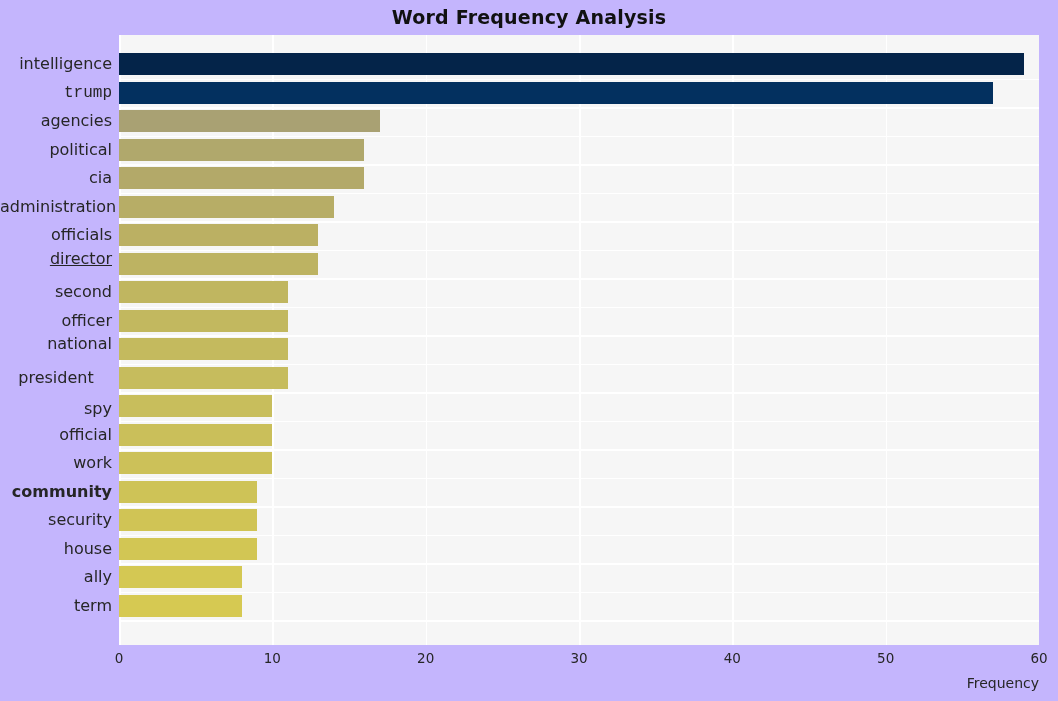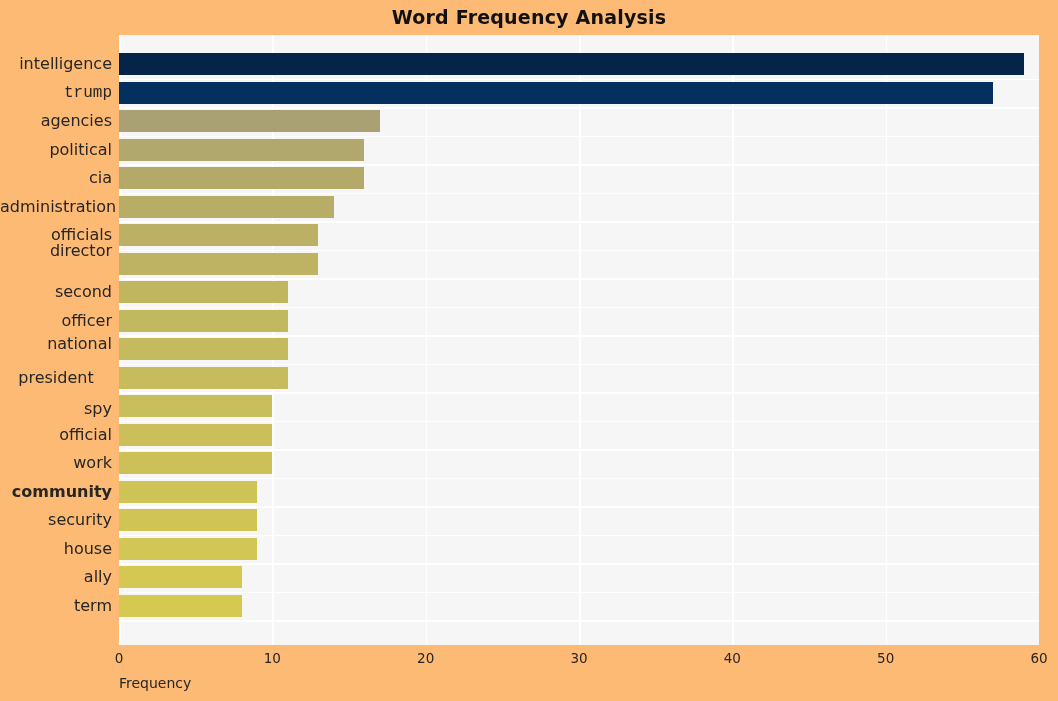--- a/index.html
+++ b/index.html
@@ -10,21 +10,21 @@
   body {
     width: 1058px;
     height: 701px;
     font-family: "DejaVu Sans", sans-serif;
     overflow: hidden;
   }
   #figure {
     position: relative;
     width: 1058px;
     height: 701px;
-    background: #fdba74;
+    background: #c4b5fd;
   }
   #chart-title {
     position: absolute;
     left: 0;
     top: 6px;
     width: 1058px;
     text-align: center;
     font-size: 19px;
     font-weight: bold;
     color: #111111;
@@ -90,21 +90,21 @@
     margin-left: -30px;
     text-align: center;
     font-size: 13.5px;
     color: #262626;
   }
   #x-axis-label {
     position: absolute;
     left: 119px;
     top: 675px;
     width: 920px;
-    text-align: left;
+    text-align: right;
     font-size: 14px;
     color: #262626;
   }
 </style>
 </head>
 <body>
 
 <div id="figure">
 
   <div id="chart-title">Word Frequency Analysis</div>
@@ -165,21 +165,21 @@
   </div>
 
   <div id="y-tick-labels">
       <div class="y-tick-label" style="top: 21.3598px;">intelligence</div>
       <div class="y-tick-label" style="top: 49.8645px; font-family: Liberation Mono, monospace;">trump</div>
       <div class="y-tick-label" style="top: 78.3692px;">agencies</div>
       <div class="y-tick-label" style="top: 106.874px;">political</div>
       <div class="y-tick-label" style="top: 135.379px;">cia</div>
       <div class="y-tick-label" style="top: 163.883px;">administration</div>
       <div class="y-tick-label" style="top: 192.388px;">officials</div>
-      <div class="y-tick-label" style="top: 208px;">director</div>
+      <div class="y-tick-label" style="top: 216px; text-decoration: underline;">director</div>
       <div class="y-tick-label" style="top: 249.397px;">second</div>
       <div class="y-tick-label" style="top: 277.902px;">officer</div>
       <div class="y-tick-label" style="top: 301px;">national</div>
       <div class="y-tick-label" style="top: 334.911px; text-align: center;">president</div>
       <div class="y-tick-label" style="top: 366px;">spy</div>
       <div class="y-tick-label" style="top: 391.921px;">official</div>
       <div class="y-tick-label" style="top: 420.425px;">work</div>
       <div class="y-tick-label" style="top: 448.93px; font-weight: bold;">community</div>
       <div class="y-tick-label" style="top: 477.435px;">security</div>
       <div class="y-tick-label" style="top: 505.939px;">house</div>

